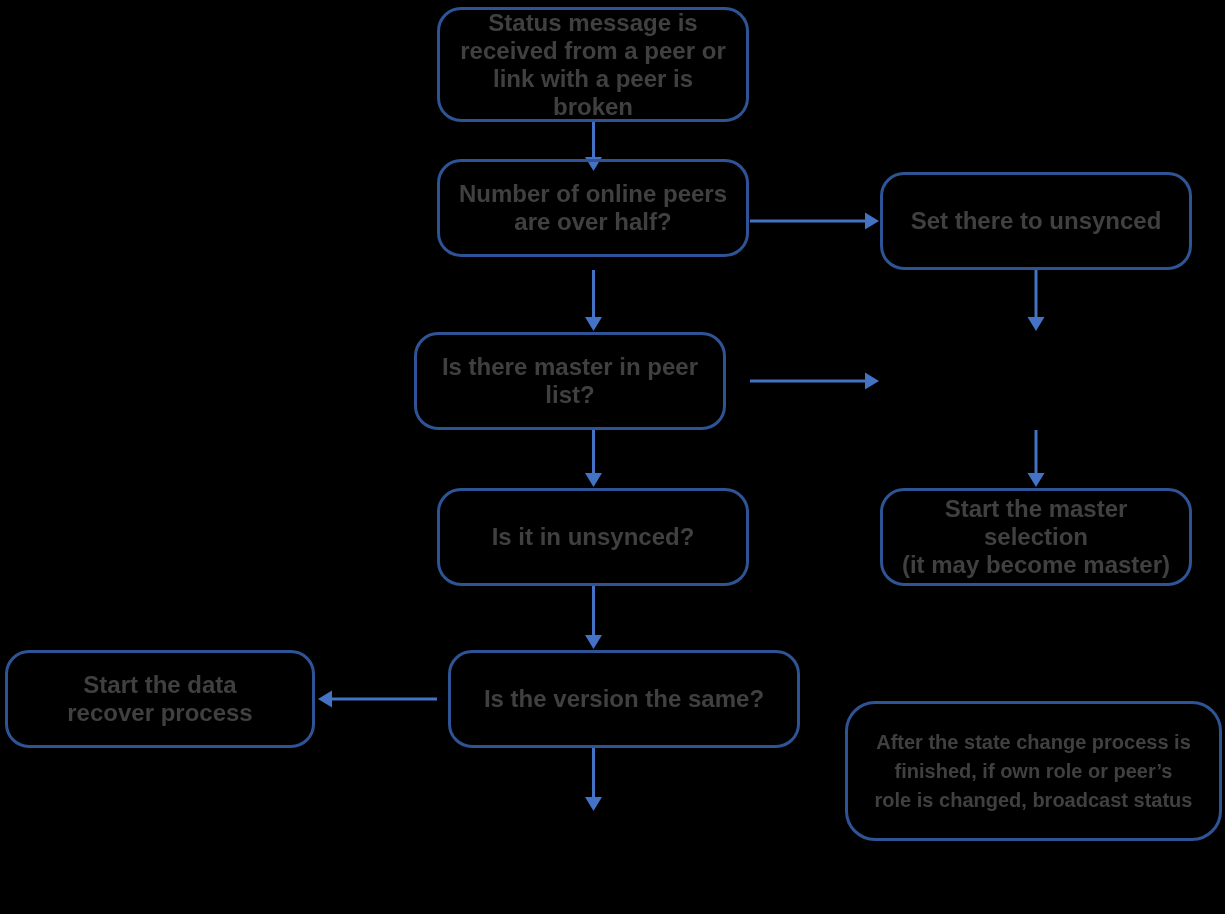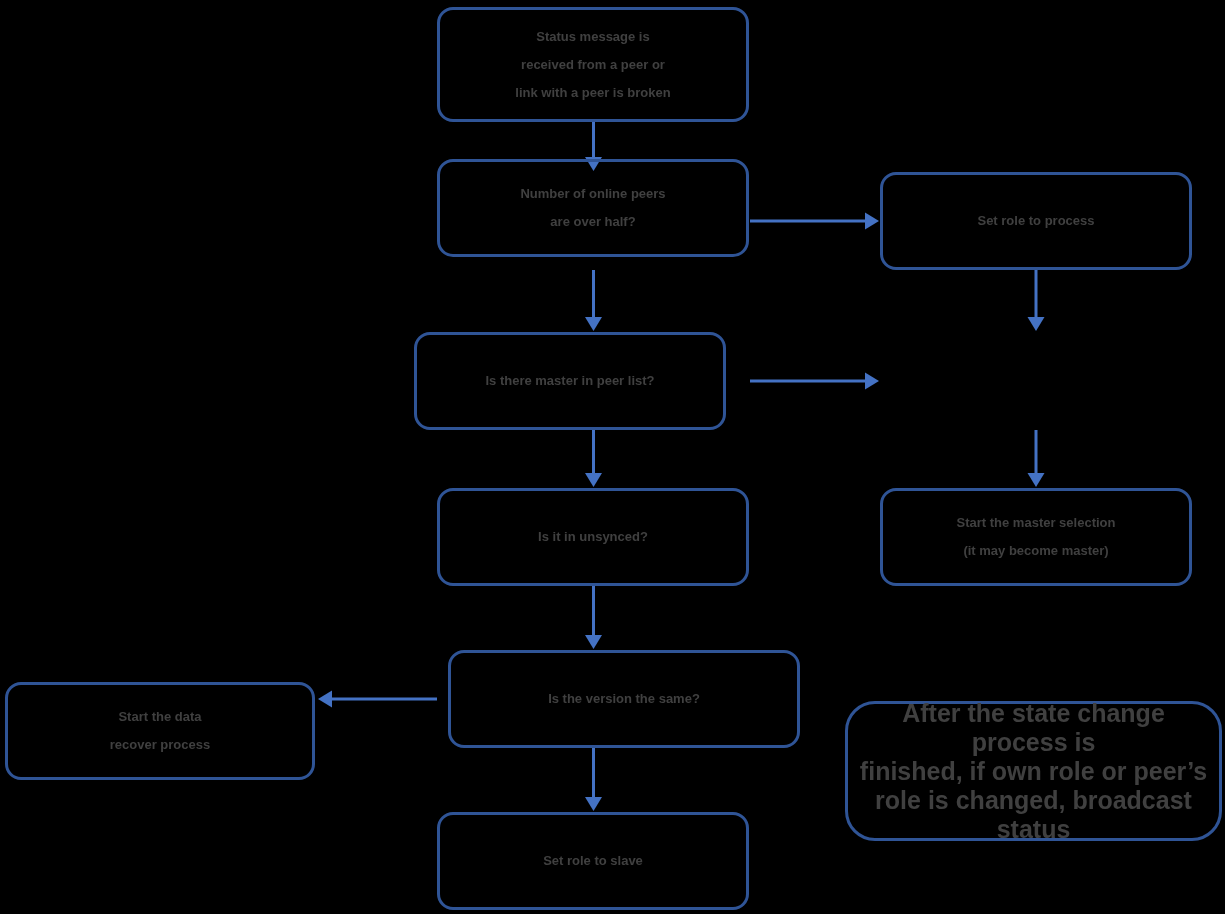--- a/index.html
+++ b/index.html
@@ -20,48 +20,48 @@
     left: 0;
     top: 0;
     width: 1225px;
     height: 914px;
     pointer-events: none;
   }
   .flow-node {
     position: absolute;
     box-sizing: border-box;
     border: 3.5px solid #2F5496;
-    border-radius: 16px;
+    border-radius: 24px;
     background: transparent;
     color: #404040;
-    font-size: 13px;
+    font-size: 24px;
     font-weight: bold;
     line-height: 28px;
     text-align: center;
     display: flex;
     align-items: center;
     justify-content: center;
     white-space: pre-line;
     padding: 12px 12px;
   }
   .flow-node.note {
     border-radius: 30px;
-    font-size: 25px;
+    font-size: 20px;
     line-height: 29px;
     padding: 6px 8px;
   }
   
   #n-status     { left: 437px; top: 7px;   width: 312px; height: 115px; }
   #n-overhalf   { left: 437px; top: 159px; width: 312px; height: 98px; }
   #n-unsynced   { left: 880px; top: 172px; width: 312px; height: 98px; }
   #n-masterlist { left: 414px; top: 332px; width: 312px; height: 98px; }
   #n-samestatus { left: 880px; top: 332px; width: 312px; height: 98px; }
   #n-inunsynced { left: 437px; top: 488px; width: 312px; height: 98px; }
   #n-mastersel  { left: 880px; top: 488px; width: 312px; height: 98px; }
-  #n-recover    { left: 5px;   top: 650px; width: 310px; height: 98px; margin-top: 32px; }
+  #n-recover    { left: 5px;   top: 650px; width: 310px; height: 98px; }
   #n-version    { left: 448px; top: 650px; width: 352px; height: 98px; }
   #n-note       { left: 845px; top: 701px; width: 377px; height: 140px; }
   #n-slave      { left: 437px; top: 812px; width: 312px; height: 98px; }
   .conn-line { stroke: #4472C4; stroke-width: 3; }
   .conn-head { fill: #4472C4; }
 </style>
 </head>
 <body>
 
 <div class="stage">
@@ -97,26 +97,25 @@
 
     <line class="conn-line" x1="593.5" y1="748" x2="593.5" y2="798"></line>
     <polygon class="conn-head" points="593.5,811 585,797 602,797"></polygon>
   </svg>
 
   <div class="flow-node" id="n-status">Status message is
 received from a peer or
 link with a peer is broken</div>
   <div class="flow-node" id="n-overhalf">Number of online peers
 are over half?</div>
-  <div class="flow-node" id="n-unsynced">Set role to process</div>
+  <div class="flow-node" id="n-unsynced">Set there to unsynced</div>
   <div class="flow-node" id="n-masterlist">Is there master in peer list?</div>
   <div class="flow-node" id="n-inunsynced">Is it in unsynced?</div>
   <div class="flow-node" id="n-mastersel">Start the master selection
 (it may become master)</div>
   <div class="flow-node" id="n-recover">Start the data
 recover process</div>
   <div class="flow-node" id="n-version">Is the version the same?</div>
   <div class="flow-node note" id="n-note">After the state change process is
 finished, if own role or peer’s
 role is changed, broadcast status</div>
-  <div class="flow-node" id="n-slave">Set role to slave</div>
 
 </div>
 
 </body></html>

